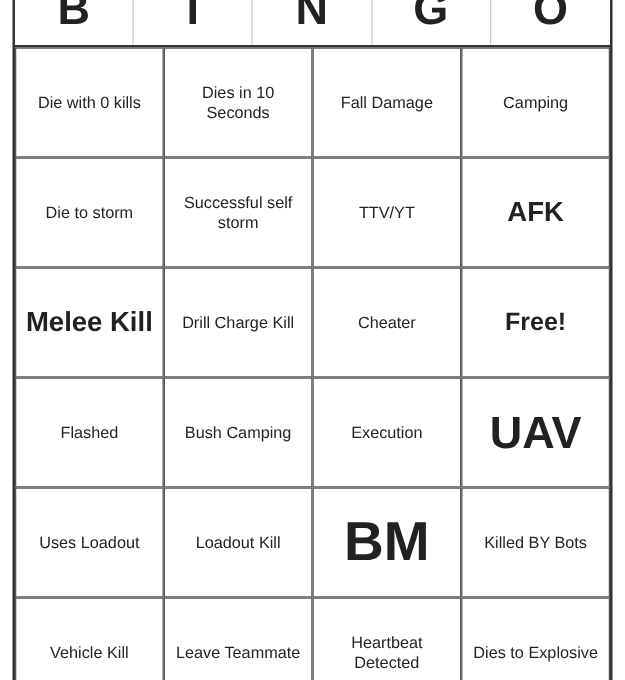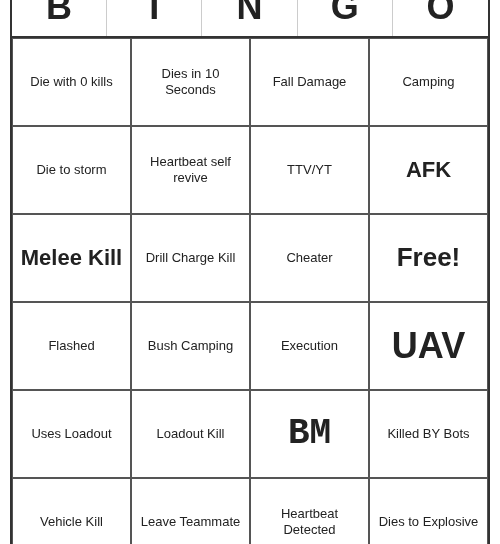--- a/index.html
+++ b/index.html
@@ -66,48 +66,47 @@
       font-size: 22px;
       font-weight: bold;
     }
 
     .bingo-cell.xlarge-text {
       font-size: 36px;
       font-weight: bold;
     }
 
     .bingo-cell.free {
-      font-size: 26px;
+      font-size: 20px;
       font-weight: bold;
     }
 
     .bingo-cell.bm-text {
-      font-size: 36px;
+      font-size: 44px;
       font-weight: bold;
-      font-family: Liberation Mono, monospace;
     }
   </style>
 </head>
 <body>
 
 <div class="bingo-card">
   <div class="bingo-header">
   <div class="bingo-letter">B</div>
       <div class="bingo-letter">I</div>
       <div class="bingo-letter">N</div>
       <div class="bingo-letter">G</div>
       <div class="bingo-letter">O</div>
     </div>
   <div class="bingo-grid">
   <div class="bingo-cell">Die with 0 kills</div>
       <div class="bingo-cell">Dies in 10 Seconds</div>
       <div class="bingo-cell">Fall Damage</div>
       <div class="bingo-cell">Camping</div>
       <div class="bingo-cell">Die to storm</div>
-      <div class="bingo-cell">Heartbeat self revive</div>
+      <div class="bingo-cell">Successful self storm</div>
       <div class="bingo-cell">TTV/YT</div>
       <div class="bingo-cell large-text">AFK</div>
       <div class="bingo-cell large-text">Melee Kill</div>
       <div class="bingo-cell">Drill Charge Kill</div>
       <div class="bingo-cell">Cheater</div>
       <div class="bingo-cell free">Free!</div>
       <div class="bingo-cell">Flashed</div>
       <div class="bingo-cell">Bush Camping</div>
       <div class="bingo-cell">Execution</div>
       <div class="bingo-cell xlarge-text">UAV</div>

